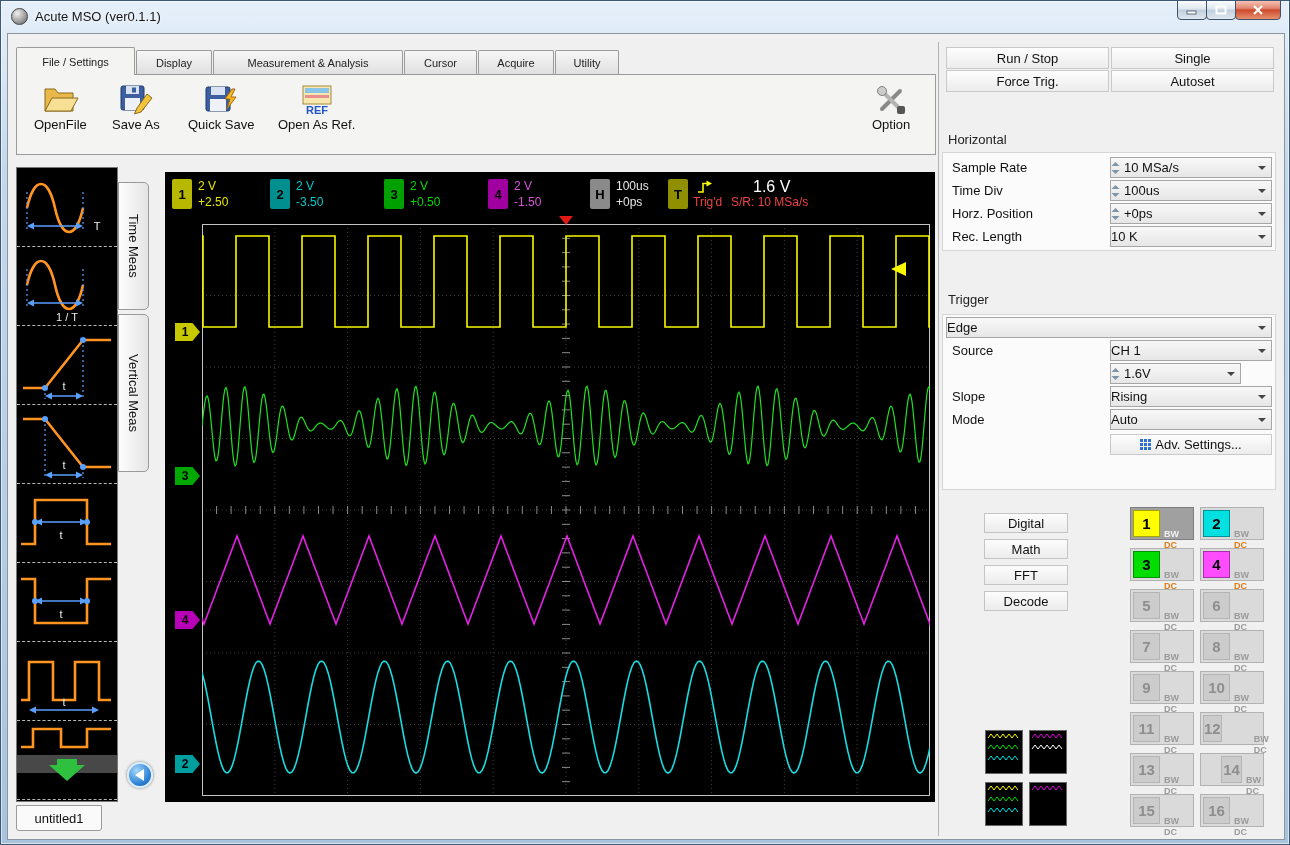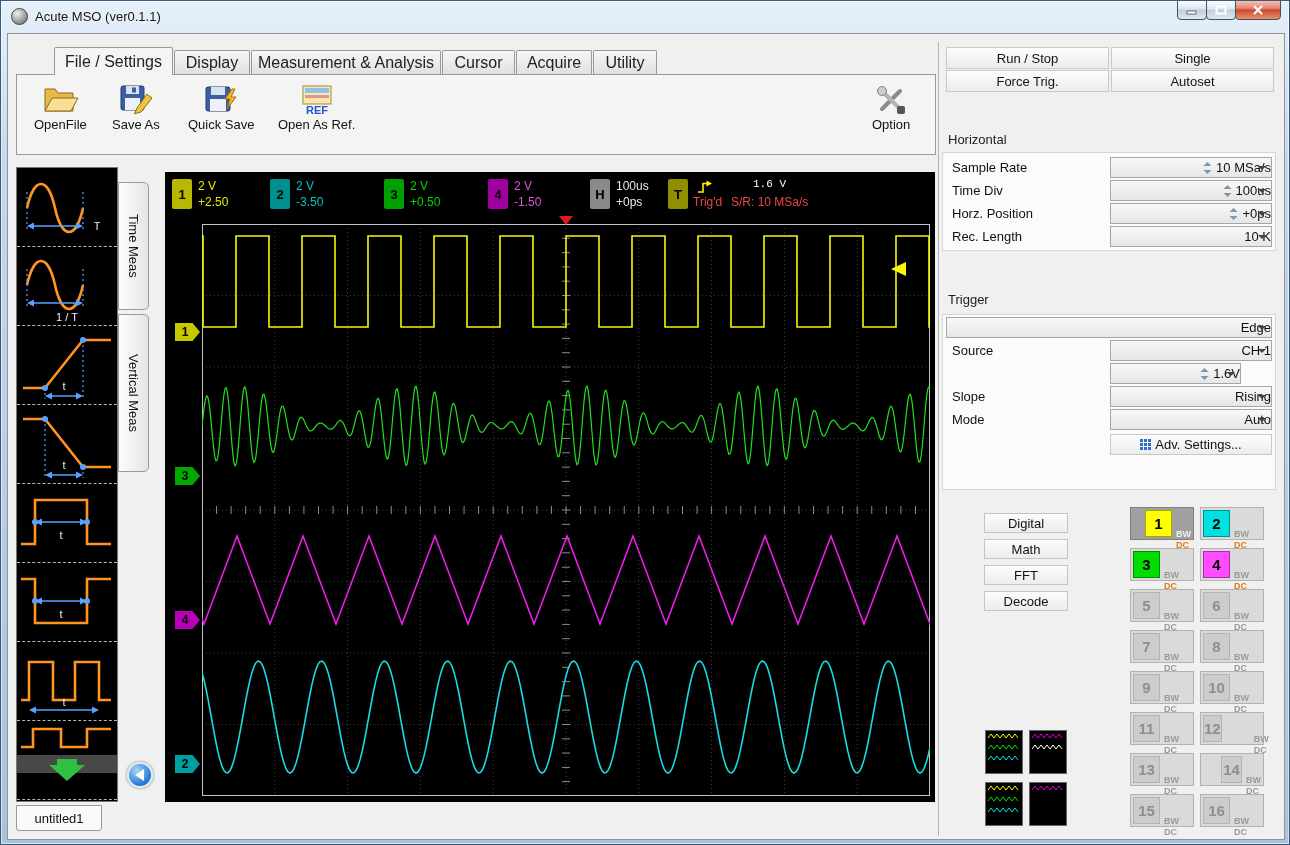--- a/index.html
+++ b/index.html
@@ -16,22 +16,22 @@
   #window-title{position:absolute;left:34px;top:8px;font-size:13px;color:#141414;text-shadow:0 0 4px rgba(255,255,255,.95);}
   #winbtns{position:absolute;right:8px;top:-1px;display:flex;}
   .winbtn{width:30px;height:20px;margin-left:-1px;border:1px solid #3e5166;border-radius:0 0 4px 4px;
     background:linear-gradient(180deg,#fbfdff 0%,#dde6ee 45%,#c0cedc 50%,#e0e8f0 100%);
     display:flex;align-items:center;justify-content:center;cursor:default;}
   #close-btn{width:46px;background:linear-gradient(180deg,#f6c0b2 0%,#e18773 40%,#cc4a2c 50%,#e89070 100%);}
   
   #content{position:absolute;left:6px;top:32px;width:1278px;height:807px;background:#f0f0f0;border:1px solid #8b95a0;}
   
   .tab{position:absolute;top:16px;height:24px;background:linear-gradient(180deg,#f6f6f6,#e0e0e0);
-    border:1px solid #9a9a9a;border-bottom:none;border-radius:2px 2px 0 0;font-size:16px;color:#222;
-    display:flex;align-items:center;justify-content:center;z-index:2;margin-left:38px;}
+    border:1px solid #9a9a9a;border-bottom:none;border-radius:2px 2px 0 0;font-size:11px;color:#222;
+    display:flex;align-items:center;justify-content:center;z-index:2;}
   .tab.active{top:13px;height:28px;background:#f4f4f2;z-index:4;}
   #toolbar{position:absolute;left:8px;top:40px;width:920px;height:81px;background:#f4f4f2;border:1px solid #9a9a9a;z-index:3;}
   .tool-btn{position:absolute;top:5px;display:flex;flex-direction:column;align-items:center;gap:2px;padding:3px 5px;}
   .tool-btn .lbl{font-size:13px;color:#111;white-space:nowrap;}
   
   #sidebar-icons{position:absolute;left:8px;top:133px;width:102px;height:635px;background:#000;border:1px solid #777;overflow:hidden;}
   .meas-tile{width:100%;height:79px;border-bottom:1px dashed #b8b8b8;}
   .ow{stroke:#ff9520;stroke-width:2.6;fill:none;}
   .bdot{stroke:#5aa0ff;stroke-width:1.2;stroke-dasharray:2 3;}
   .bln{stroke:#5aa0ff;stroke-width:1.5;}
@@ -44,37 +44,37 @@
     background:radial-gradient(circle at 35% 30%,#a6d8fa,#2a7fd4 65%,#17558f);border:2px solid #d8ecfa;
     box-shadow:0 0 3px rgba(0,0,0,.5);display:flex;align-items:center;justify-content:center;}
   #collapse-btn:after{content:'';width:0;height:0;border:6px solid transparent;border-right:9px solid #fff;margin-left:-7px;}
   
   #scope{position:absolute;left:157px;top:138px;width:770px;height:630px;background:#000;}
   #infobar{position:absolute;left:0;top:0;width:100%;height:44px;}
   .badge{position:absolute;top:7px;width:20px;height:30px;border-radius:2px;display:flex;align-items:center;
     justify-content:center;font-size:13px;font-weight:bold;color:#000;}
   .ch-lines{position:absolute;top:6px;font-size:12px;line-height:16px;}
   .tstat,.tsr{position:absolute;top:23px;font-size:12px;color:#ef4444;}
-  .tlevel{position:absolute;top:6px;font-size:11px;color:#fff;font-family:Liberation Mono, monospace;}
+  .tlevel{position:absolute;top:6px;font-size:16px;color:#fff;}
   #grid-wrap{position:absolute;left:37px;top:52px;width:728px;height:572px;}
   .ch-marker{position:absolute;left:10px;width:25px;height:18px;display:flex;align-items:center;justify-content:center;
     padding-right:5px;font-size:12px;font-weight:bold;color:#000;clip-path:polygon(0 0,70% 0,100% 50%,70% 100%,0 100%);}
   #trig-pos{position:absolute;width:0;height:0;border:7px solid transparent;border-top:9px solid #e01818;}
   
   #doc-tab{position:absolute;left:8px;top:771px;width:86px;height:26px;background:#fafafa;border:1px solid #9a9a9a;
     border-radius:0 0 3px 3px;display:flex;align-items:center;justify-content:center;font-size:13px;color:#111;}
   #vdivider{position:absolute;left:930px;top:8px;width:1px;height:794px;background:#b4b4b4;}
   
   .ctl-btn{position:absolute;height:22px;background:linear-gradient(180deg,#fdfdfd,#ececec);border:1px solid #c9c9c9;
     font-size:13px;color:#111;display:flex;align-items:center;justify-content:center;}
   .section-label{position:absolute;font-size:13px;color:#222;}
   .panel-white{position:absolute;background:#fbfbfb;border:1px solid #d6d6d6;}
   .row-label{position:absolute;font-size:13px;color:#111;height:21px;line-height:21px;}
   .sel{position:absolute;height:21px;background:linear-gradient(180deg,#f8f8f8,#e6e6e6);border:1px solid #a6a6a6;
-    display:flex;align-items:center;justify-content:flex-end;font-size:13px;color:#111;}
+    display:flex;align-items:center;justify-content:flex-start;font-size:13px;color:#111;}
   .sel .arr{position:absolute;right:5px;top:8px;width:0;height:0;border:4px solid transparent;border-top-color:#444;}
   .spin{margin-right:4px;}
   .fn-btn{position:absolute;width:84px;height:20px;background:linear-gradient(180deg,#fcfcfc,#ececec);border:1px solid #c4c4c4;
     font-size:13px;color:#111;display:flex;align-items:center;justify-content:center;}
   #channel-grid{position:absolute;left:1122px;top:473px;width:142px;height:330px;}
   .ch-cell{position:absolute;width:64px;height:33px;background:#dadada;border:1px solid #b2b2b2;display:flex;align-items:center;padding:2px;}
   .ch-cell.sel{background:#a0a0a0;border-color:#7e7e7e;}
   .ch-num{width:27px;height:27px;display:flex;align-items:center;justify-content:center;font-size:15px;font-weight:bold;
     color:#000;border:1px solid rgba(0,0,0,.35);}
   .ch-num.off{background:#cccccc;color:#8e8e8e;border-color:#b4b4b4;}

